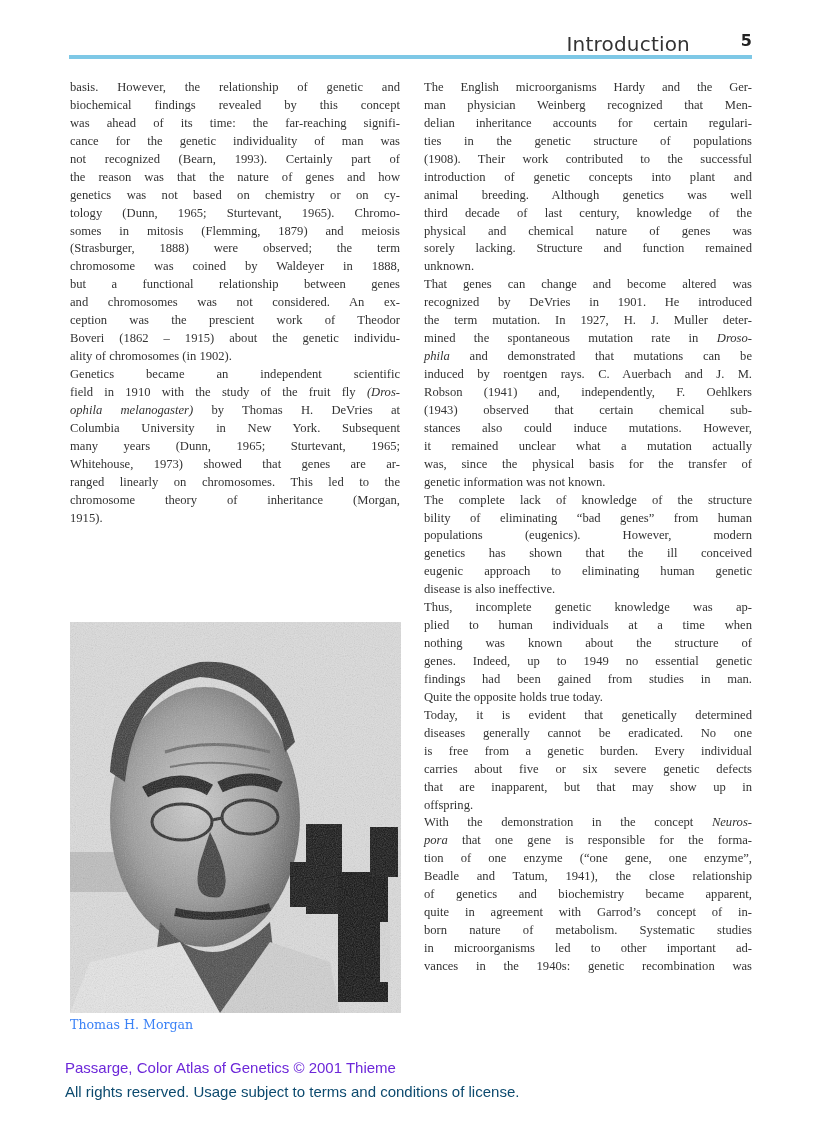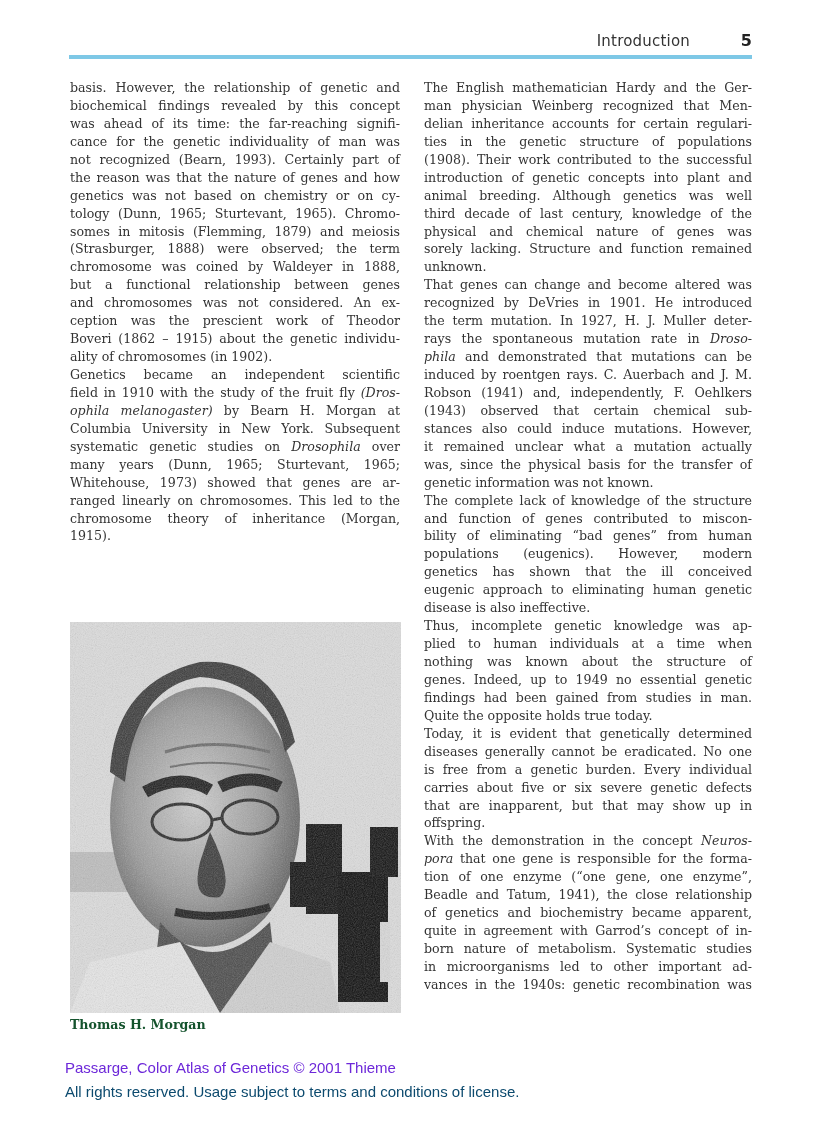--- a/index.html
+++ b/index.html
@@ -20,21 +20,21 @@
       left: 69px;
       top: 30px;
       width: 683px;
       height: 24px;
     }
     .running-head .section {
       position: absolute;
       right: 62px;
       top: 2px;
       font-family: "DejaVu Sans", sans-serif;
-      font-size: 15px;
+      font-size: 20px;
       color: #333;
       letter-spacing: 0.2px;
     }
     .running-head .page-num {
       position: absolute;
       right: 0px;
       top: 1px;
       font-family: "DejaVu Sans", sans-serif;
       font-size: 16px;
       font-weight: bold;
@@ -48,20 +48,21 @@
       height: 4px;
       background: #7ec8e6;
     }
     .col {
       position: absolute;
       top: 79px;
       font-size: 12.6px;
       line-height: 17.95px;
       text-align: justify;
       hyphens: manual;
+      font-family: Liberation Serif, serif;
     }
     .col-left {
       left: 70px;
       width: 330px;
     }
     .col-right {
       left: 424px;
       width: 328px;
     }
     .col .line {
@@ -82,22 +83,21 @@
       width: 331px;
       height: 391px;
       overflow: hidden;
       background: #d9d9d9;
     }
     .caption {
       position: absolute;
       left: 70px;
       top: 1017px;
       font-size: 12.6px;
-      color: #14532d;
-      font-weight: bold;
+      color: #3b82f6;
     }
     .footer-1 {
       position: absolute;
       left: 65px;
       top: 1059px;
       font-family: "Liberation Sans", sans-serif;
       font-size: 15px;
       color: #6d28d9;
     }
     .footer-2 {
@@ -131,23 +131,22 @@
   <span class="line">somes in mitosis (Flemming, 1879) and meiosis</span>
   <span class="line">(Strasburger, 1888) were observed; the term</span>
   <span class="line">chromosome was coined by Waldeyer in 1888,</span>
   <span class="line">but a functional relationship between genes</span>
   <span class="line">and chromosomes was not considered. An ex-</span>
   <span class="line">ception was the prescient work of Theodor</span>
   <span class="line">Boveri (1862 – 1915) about the genetic individu-</span>
   <span class="line last">ality of chromosomes (in 1902).</span>
   <span class="line">Genetics became an independent scientific</span>
   <span class="line"><span>field in 1910 with the study of the fruit fly </span><em>(Dros-</em></span>
-  <span class="line"><em>ophila melanogaster)</em><span> by Bearn H. Morgan at</span></span>
+  <span class="line"><em>ophila melanogaster)</em><span> by Thomas H. DeVries at</span></span>
   <span class="line">Columbia University in New York. Subsequent</span>
-  <span class="line"><span>systematic genetic studies on </span><em>Drosophila</em><span> over</span></span>
   <span class="line">many years (Dunn, 1965; Sturtevant, 1965;</span>
   <span class="line">Whitehouse, 1973) showed that genes are ar-</span>
   <span class="line">ranged linearly on chromosomes. This led to the</span>
   <span class="line">chromosome theory of inheritance (Morgan,</span>
   <span class="line last">1915).</span>
 </div>
 
 <div class="photo">
   <svg width="331" height="391" viewBox="0 0 331 391">
     <defs>
@@ -194,45 +193,44 @@
     <rect x="220" y="240" width="30" height="45" fill="#111"></rect>
     <rect x="268" y="250" width="50" height="130" fill="#0d0d0d"></rect>
     <rect x="300" y="205" width="28" height="50" fill="#111"></rect>
     <rect x="310" y="300" width="10" height="60" fill="#d8d8d8"></rect>
     <rect x="0" y="0" width="331" height="391" filter="url(#grain)" fill="#808080"></rect>
   </svg>
 </div>
 <div class="caption">Thomas H. Morgan</div>
 
 <div class="col col-right">
-  <span class="line">The English mathematician Hardy and the Ger-</span>
+  <span class="line">The English microorganisms Hardy and the Ger-</span>
   <span class="line">man physician Weinberg recognized that Men-</span>
   <span class="line">delian inheritance accounts for certain regulari-</span>
   <span class="line">ties in the genetic structure of populations</span>
   <span class="line">(1908). Their work contributed to the successful</span>
   <span class="line">introduction of genetic concepts into plant and</span>
   <span class="line">animal breeding. Although genetics was well</span>
   <span class="line">third decade of last century, knowledge of the</span>
   <span class="line">physical and chemical nature of genes was</span>
   <span class="line">sorely lacking. Structure and function remained</span>
   <span class="line last">unknown.</span>
   <span class="line">That genes can change and become altered was</span>
   <span class="line">recognized by DeVries in 1901. He introduced</span>
   <span class="line">the term mutation. In 1927, H. J. Muller deter-</span>
-  <span class="line"><span>rays the spontaneous mutation rate in </span><em>Droso-</em></span>
+  <span class="line"><span>mined the spontaneous mutation rate in </span><em>Droso-</em></span>
   <span class="line"><em>phila</em><span> and demonstrated that mutations can be</span></span>
   <span class="line">induced by roentgen rays. C. Auerbach and J. M.</span>
   <span class="line">Robson (1941) and, independently, F. Oehlkers</span>
   <span class="line">(1943) observed that certain chemical sub-</span>
   <span class="line">stances also could induce mutations. However,</span>
   <span class="line">it remained unclear what a mutation actually</span>
   <span class="line">was, since the physical basis for the transfer of</span>
   <span class="line last">genetic information was not known.</span>
   <span class="line">The complete lack of knowledge of the structure</span>
-  <span class="line">and function of genes contributed to miscon-</span>
   <span class="line">bility of eliminating “bad genes” from human</span>
   <span class="line">populations (eugenics). However, modern</span>
   <span class="line">genetics has shown that the ill conceived</span>
   <span class="line">eugenic approach to eliminating human genetic</span>
   <span class="line last">disease is also ineffective.</span>
   <span class="line">Thus, incomplete genetic knowledge was ap-</span>
   <span class="line">plied to human individuals at a time when</span>
   <span class="line">nothing was known about the structure of</span>
   <span class="line">genes. Indeed, up to 1949 no essential genetic</span>
   <span class="line">findings had been gained from studies in man.</span>

